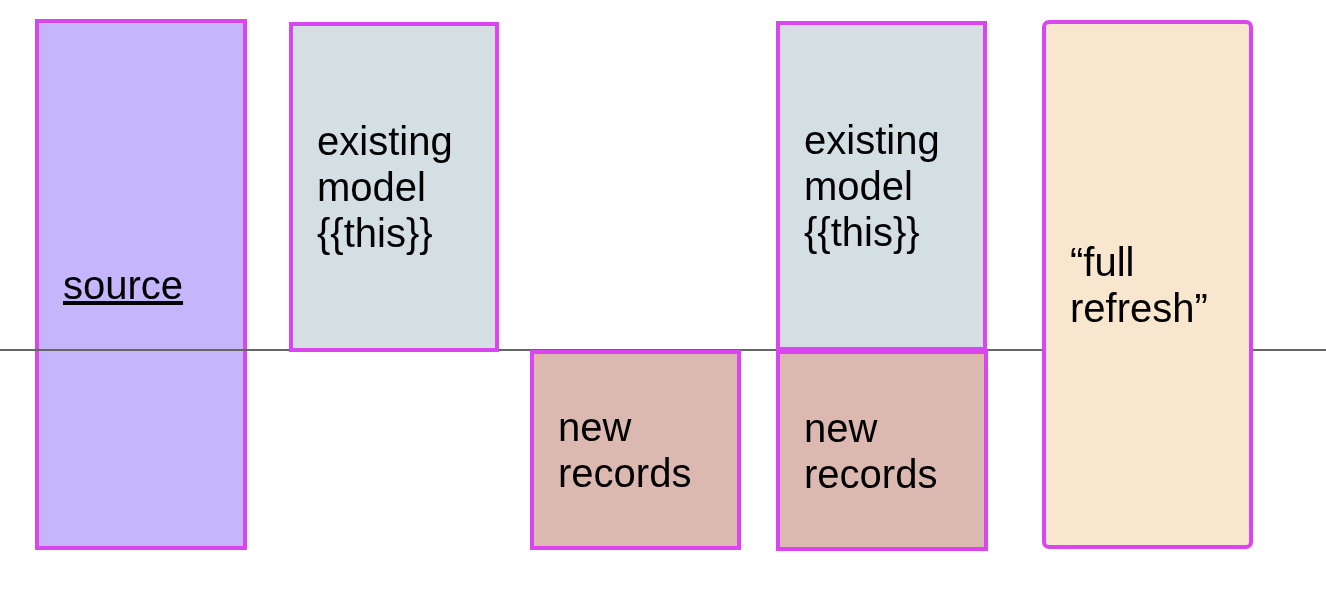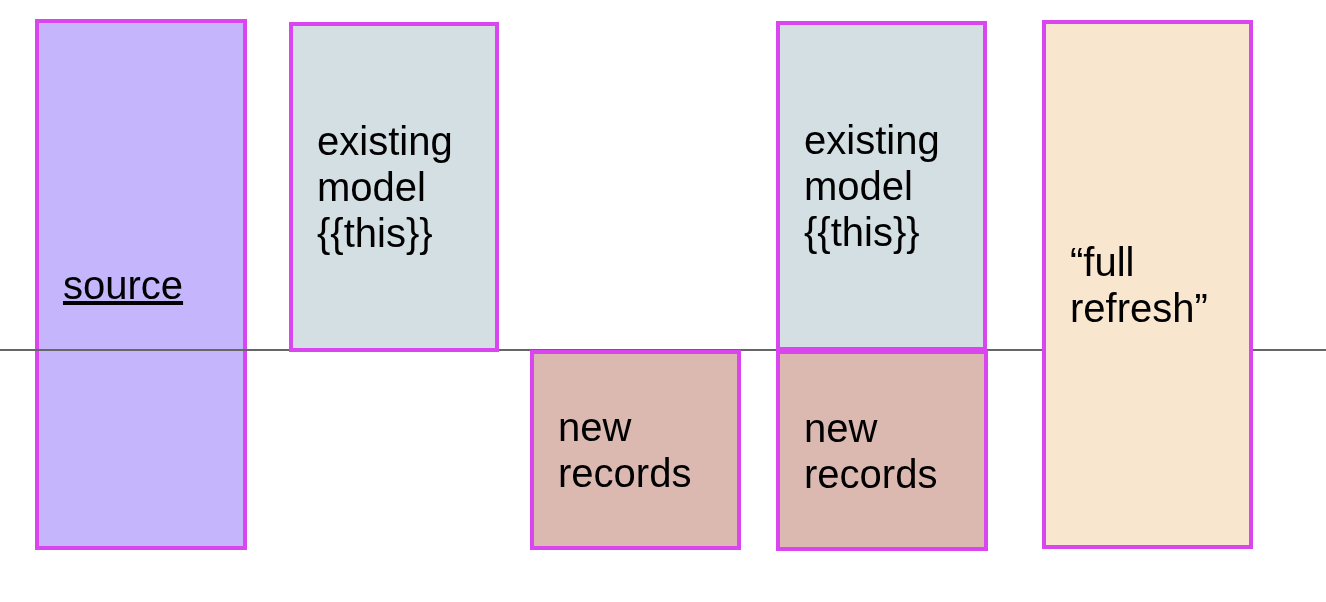--- a/index.html
+++ b/index.html
@@ -55,20 +55,21 @@
   }
   .box-new-2 {
     left: 776px; top: 350px; width: 212px; height: 201px;
     background: #dcb9b0;
     z-index: 3;
   }
   .box-full-refresh {
     left: 1042px; top: 20px; width: 211px; height: 529px;
     background: #f9e6ce;
     z-index: 4; 
+    border-radius: 7px;
   }
   .timeline {
     position: absolute;
     left: 0; top: 349px;
     width: 1326px; height: 2px;
     background: #666666;
     z-index: 2; 
   }
 </style>
 </head>

